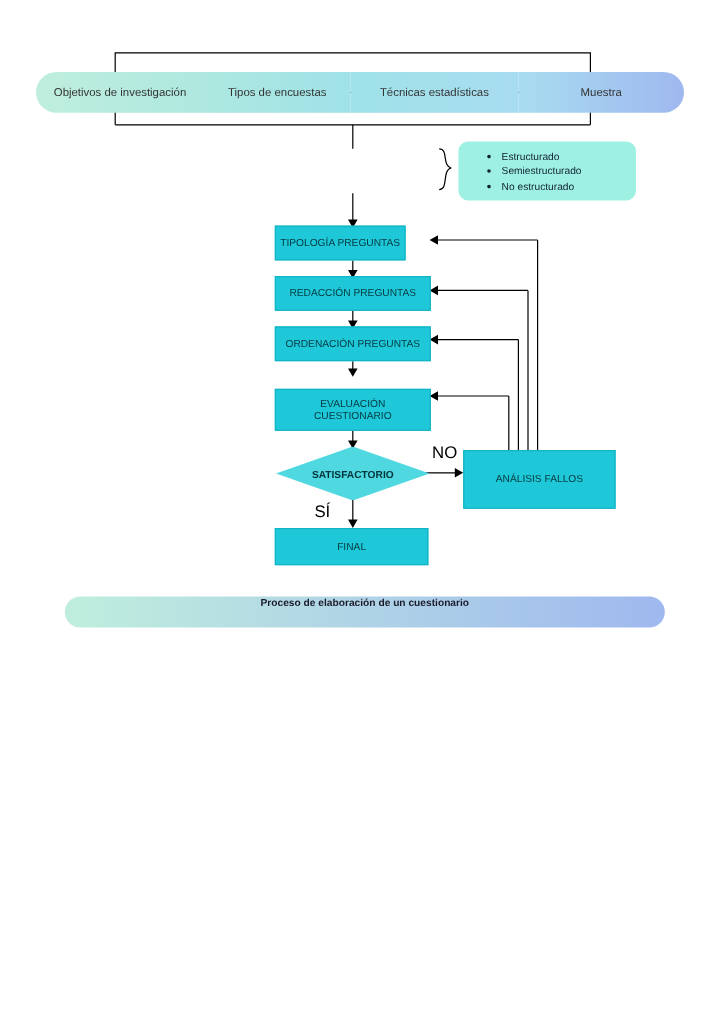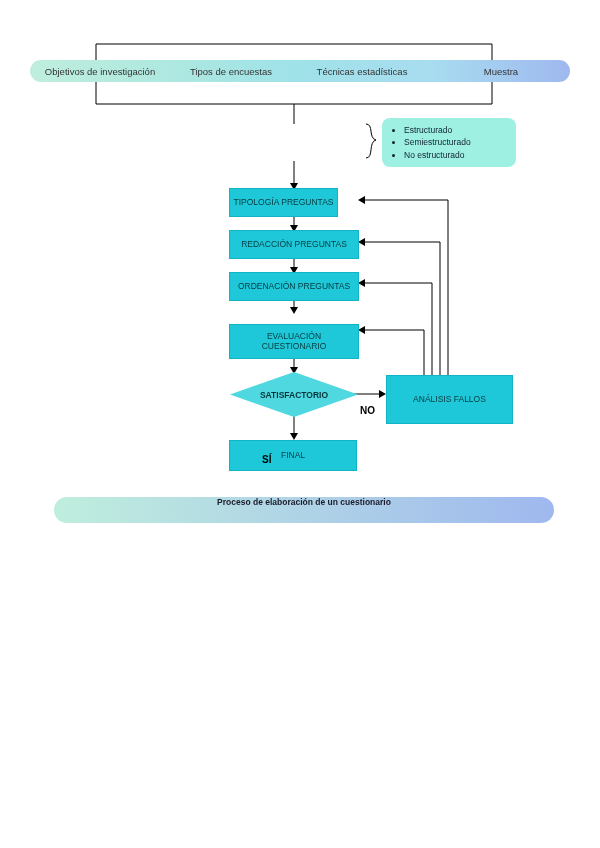--- a/index.html
+++ b/index.html
@@ -2,21 +2,21 @@
 <html><head>
 <meta charset="utf-8">
 <style>
   html,body{margin:0;padding:0;background:#ffffff;}
   body{width:600px;height:848px;position:relative;font-family:"Liberation Sans",sans-serif;overflow:hidden;}
   #canvas{position:absolute;left:0;top:0;width:600px;height:848px;}
   .node{position:absolute;box-sizing:border-box;display:flex;align-items:center;justify-content:center;text-align:center;}
 
   
   .toppill{
-    height:22px;border-radius:17px;font-size:9.5px;color:#333;
+    height:34px;border-radius:17px;font-size:9.5px;color:#333;
   }
   .tp1{background:linear-gradient(to right,#bfeedd,#aee8e0);}
   .tp2{background:linear-gradient(to right,#aee8e0,#9fe2e8);}
   .tp3{background:linear-gradient(to right,#9fe2e8,#a8dcf0);}
   .tp4{background:linear-gradient(to right,#a8dcf0,#9fb8ef);}
 
   .cyanbox{
     background:#1ec8d8;border:1px solid #12b3c4;color:#063b42;
     font-size:8.5px;line-height:1.15;
   }
@@ -30,33 +30,33 @@
     border:0;
   }
   .diamond-label{
     position:absolute;left:0;top:0;width:100%;height:100%;
     display:flex;align-items:center;justify-content:center;
     font-size:8.5px;font-weight:bold;color:#05343a;
   }
 
   .bulletbox{
     position:absolute;background:#9ef0e2;border-radius:8px;
-    padding:6px 10px 6px 6px;font-size:8.5px;color:#123;
+    padding:6px 10px 6px 20px;font-size:8.5px;color:#123;
   }
   .bulletbox ul{margin:0;padding-left:16px;}
   .bulletbox li{line-height:1.45;}
 
   .captionbar{
     position:absolute;height:26px;border-radius:13px;
     background:linear-gradient(to right,#bfeedd,#9fb8ef);
     display:flex;align-items:flex-start;justify-content:center;
     font-size:8.5px;font-weight:bold;color:#1b1b2b;
   }
 
-  .lbl{position:absolute;font-size:10px;font-weight:bold;color:#000;margin-top:36px;}
+  .lbl{position:absolute;font-size:14px;font-weight:normal;color:#000;}
   svg{position:absolute;left:0;top:0;}
 </style>
 </head>
 <body>
 
 <div id="canvas">
 
   <svg width="600" height="848">
     <g stroke="#000" stroke-width="1" fill="none">
 

